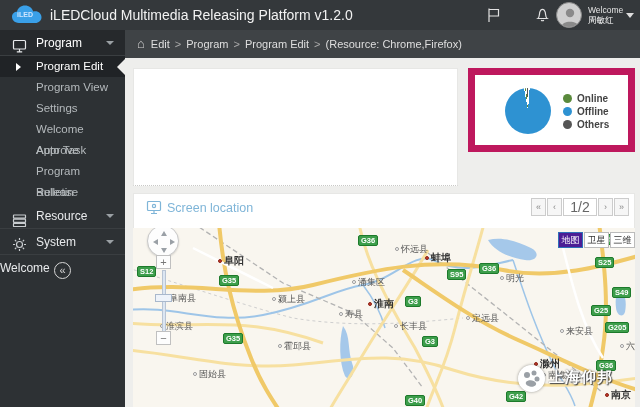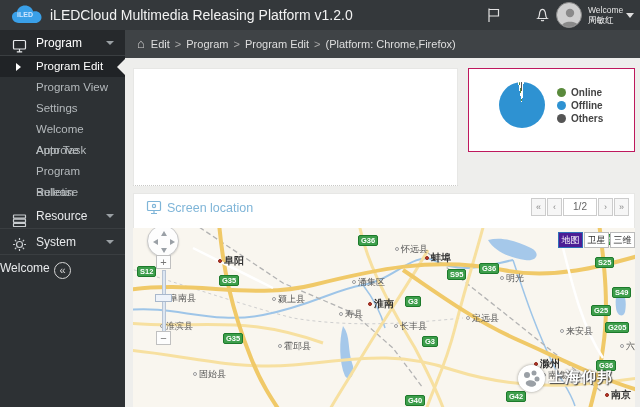--- a/index.html
+++ b/index.html
@@ -34,34 +34,34 @@
 
   
   .crumbbar { position:absolute; left:125px; top:30px; width:515px; height:28px; background:#3f4346; color:#dfdfdf; font-size:11px; line-height:28px; }
   .crumbbar .home-ic { margin:0 6px 0 12px; font-size:13px; color:#cfcfcf; }
   .crumbbar .sep { margin:0 5px; color:#aaa; }
 
   
   .stats-card { position:absolute; left:133px; top:68px; width:325px; height:118px; background:#fff; border:1px solid #e7e7e5; border-bottom:1px dotted #c9c9c7; }
 
   
-  .pie-card { position:absolute; left:468px; top:68px; width:167px; height:84px; background:#fff; border:1px solid #be185d; }
+  .pie-card { position:absolute; left:468px; top:68px; width:167px; height:84px; background:#fff; border:7px solid #be185d; }
   .pie { position:absolute; left:30px; top:13px; width:46px; height:46px; border-radius:50%;
          background:conic-gradient(from -10deg, #ffffff 0deg 3deg, #5a8a3c 3deg 5deg, #ffffff 5deg 8deg, #555555 8deg 10deg, #ffffff 10deg 14deg, #2e92d2 14deg 360deg); }
   .legend { position:absolute; left:88px; top:18px; }
   .leg-row { height:12px; line-height:12px; font-size:10px; font-weight:bold; color:#444; margin-bottom:1px; white-space:nowrap; }
   .leg-dot { display:inline-block; width:9px; height:9px; border-radius:50%; margin-right:5px; vertical-align:-1px; }
 
   
   .map-card-bg { position:absolute; left:133px; top:193px; width:502px; height:214px; background:#fff; border:1px solid #e7e7e5; }
   .map-head { position:absolute; left:133px; top:193px; width:502px; height:29px; }
   .map-title { position:absolute; left:34px; top:8px; font-size:12.5px; color:#7fb5d8; }
   .pager { position:absolute; right:6px; top:5px; }
   .pg-btn { display:inline-block; width:15px; height:18px; background:#f6f6f6; border:1px solid #ccc; color:#888; font-size:9px; text-align:center; line-height:16px; vertical-align:top; cursor:pointer; margin-left:1px; }
-  .pg-box { display:inline-block; width:34px; height:18px; background:#fff; border:1px solid #ccc; color:#666; font-size:10px; text-align:center; line-height:16px; vertical-align:top; margin-left:1px; }
+  .pg-box { display:inline-block; width:34px; height:18px; background:#fff; border:1px solid #ccc; color:#666; font-size:14px; text-align:center; line-height:16px; vertical-align:top; margin-left:1px; }
 
   .map { position:absolute; left:133px; top:228px; width:502px; height:179px; background:#f9f6ef; overflow:hidden; cursor:grab; }
   .city { position:absolute; font-size:9px; color:#555; white-space:nowrap; }
   .city .d { display:inline-block; width:4px; height:4px; border:1px solid #999; background:#fff; border-radius:50%; margin-right:2px; vertical-align:1px; }
   .city.major { font-weight:bold; color:#333; font-size:10px; }
   .city.major .d { background:#c0392b; border-color:#8e2418; }
   .badge { position:absolute; background:#3d9e4b; border:1px solid #1d7a2b; color:#fff; font-size:7.5px; font-weight:bold; padding:0 2px; border-radius:2px; line-height:9px; }
   .mtype { position:absolute; top:4px; height:16px; font-size:9px; line-height:15px; text-align:center; width:25px; cursor:pointer; }
   .mtype.sel { background:#4c1d95; color:#fff; border:1px solid #2f6fb8; }
   .mtype.unsel { background:#fff; color:#333; border:1px solid #bbb; }
@@ -149,21 +149,21 @@
             <path d="M7.5,1 L7.5,3 M7.5,12 L7.5,14 M1,7.5 L3,7.5 M12,7.5 L14,7.5 M2.9,2.9 L4.3,4.3 M10.7,10.7 L12.1,12.1 M12.1,2.9 L10.7,4.3 M4.3,10.7 L2.9,12.1"></path>
           </svg>
       </span>
       <span class="lbl">System Welcome</span>
       <span class="chev"></span>
     </div>
     <div class="collapse-btn">«</div>
   </aside>
 
   <div class="crumbbar">
-    <span class="home-ic">⌂</span><span id="crumb-items"><span>Edit</span><span class="sep">&gt;</span><span>Program</span><span class="sep">&gt;</span><span>Program Edit</span><span class="sep">&gt;</span><span>(Platform: Chrome,Firefox)</span></span>
+    <span class="home-ic">⌂</span><span id="crumb-items"><span>Edit</span><span class="sep">&gt;</span><span>Program</span><span class="sep">&gt;</span><span>Program Edit</span><span class="sep">&gt;</span><span>(Resource: Chrome,Firefox)</span></span>
   </div>
 
   <section class="stats-card" id="stats-grid"></section>
 
   <section class="pie-card">
     <div class="pie"></div>
     <div class="legend" id="pie-legend">
         <div class="leg-row"><span class="leg-dot" style="background: rgb(90, 138, 60);"></span>Online</div>
         <div class="leg-row"><span class="leg-dot" style="background: rgb(46, 146, 210);"></span>Offline</div>
         <div class="leg-row"><span class="leg-dot" style="background: rgb(85, 85, 85);"></span>Others</div>

